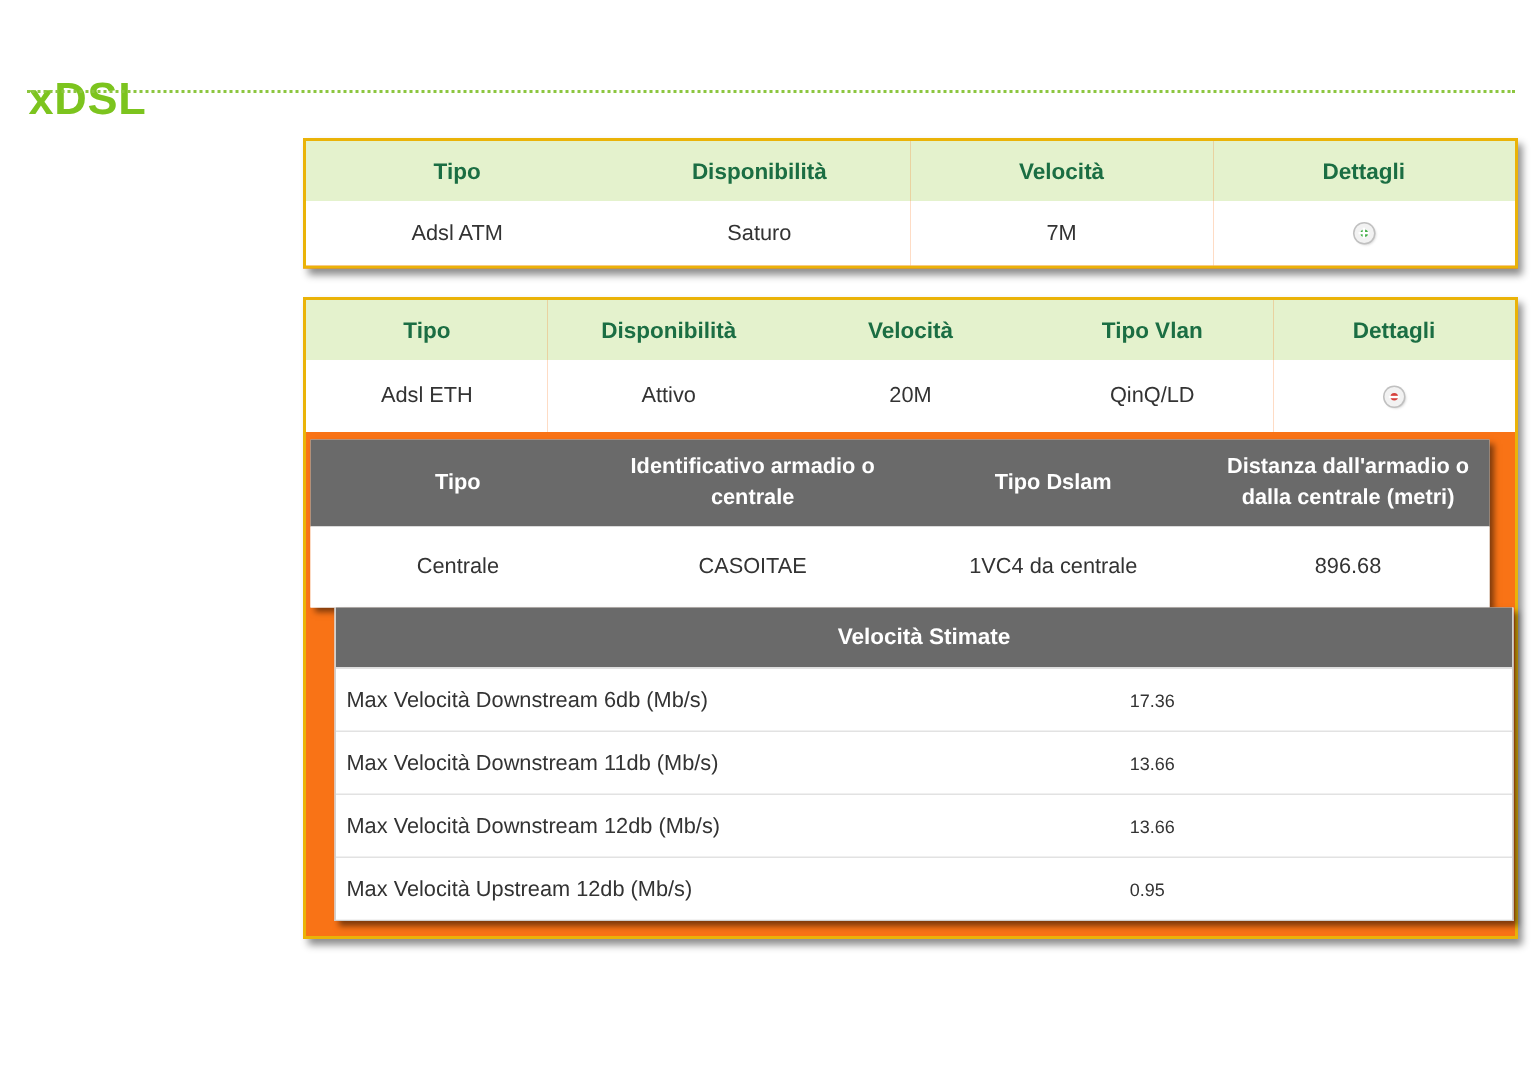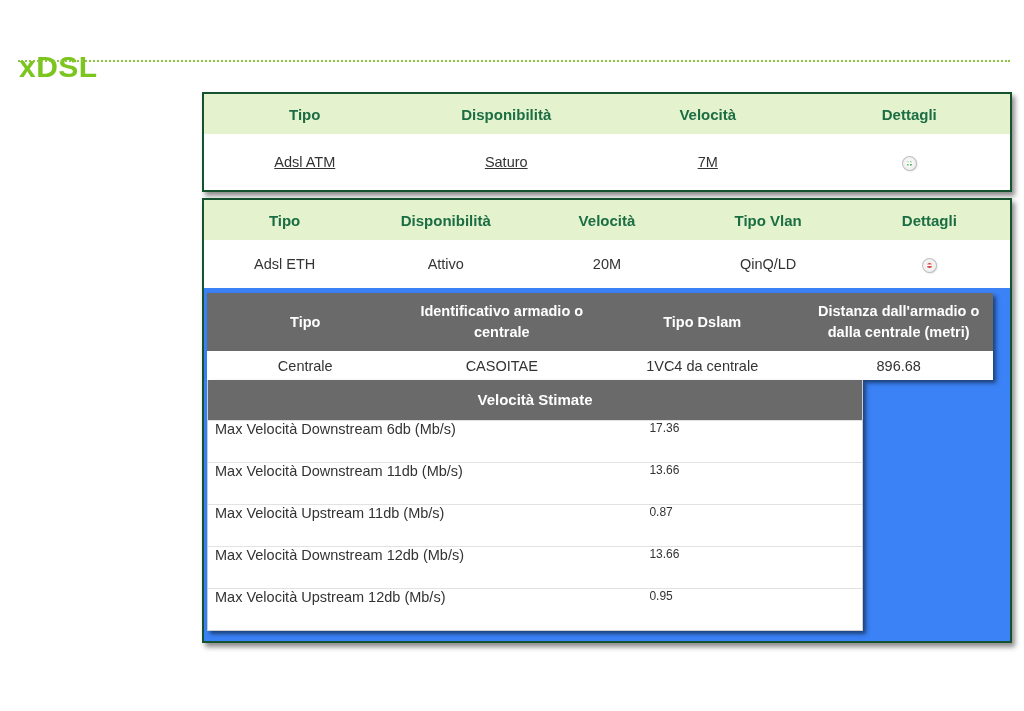--- a/index.html
+++ b/index.html
@@ -12,37 +12,37 @@
     position: absolute; left: 19px; top: 7px;
     font-size: 30px; font-weight: bold; color: #7cc41e; letter-spacing: 0.5px; margin-top: 43px;
   }
 
   .dotted-rule {
     position: absolute; left: 18px; top: 60px; width: 992px; height: 0;
     border-top: 2px dotted #8cc63f;
   }
 
   .green-box {
-    position: absolute; background: #3b82f6;
-    border: 2px solid #14532d;
+    position: absolute; background: #f97316;
+    border: 2px solid #eab308;
     box-shadow: 3px 4px 5px rgba(0,0,0,0.45);
   }
   #t1-wrap { left: 202px; top: 92px; width: 810px; }
   #t2-wrap { left: 202px; top: 198px; width: 810px; padding-bottom: 10px; }
 
   table.flat { width: 100%; border-collapse: collapse; table-layout: fixed; }
   table.flat th {
     background: #e4f2cd; color: #1b6e43; font-weight: bold;
     font-size: 15px; height: 40px; text-align: center; vertical-align: middle;
   }
   table.flat td {
     color: #333; font-size: 14.5px; text-align: center; vertical-align: middle;
     background: #fff;
   }
-  #t1-wrap td { height: 56px; text-decoration: underline; }
+  #t1-wrap td { height: 43px; }
   #t2-wrap table.flat td { height: 48px; margin-top: 42px; }
 
   .detail-btn {
     display: inline-flex; align-items: center; justify-content: center;
     width: 13px; height: 13px; border-radius: 50%;
     border: 4px solid #f2f2f2;
     box-shadow: 0 0 0 1px #c0c0c0, 1px 1px 2px rgba(0,0,0,0.25);
     cursor: pointer; vertical-align: middle;
   }
   .detail-btn .glyph {
@@ -54,33 +54,34 @@
   .nested { margin: 5px 0 0 3px; width: 786px; }
 
   table.dark { width: 786px; border-collapse: collapse; table-layout: fixed;
     box-shadow: 3px 3px 4px rgba(0,0,0,0.5); background: #fff; }
   table.dark th {
     background: #6a6a6a; color: #ffffff; font-weight: bold; font-size: 14.5px;
     text-align: center; vertical-align: middle; padding: 8px 6px; line-height: 21px;
   }
   table.dark td {
     color: #333; font-size: 14.5px; text-align: center; vertical-align: middle;
-    height: 29px; background: #fff;
+    height: 54px; background: #fff;
   }
 
   .speed-table {
-    width: 656px; background: #fff; border: 1px solid #cfcfcf; border-top: none;
+    width: 786px; background: #fff; border: 1px solid #cfcfcf; border-top: none;
     box-shadow: 3px 3px 4px rgba(0,0,0,0.5);
+    margin-left: 16px;
   }
   .speed-header {
     background: #6a6a6a; color: #fff; font-weight: bold; font-size: 15px;
     height: 40px; line-height: 40px; text-align: center;
   }
   .speed-row {
-    display: flex; align-items: flex-start; height: 42px; background: #fff;
+    display: flex; align-items: center; height: 42px; background: #fff;
     border-top: 1px solid #e2e2e2;
   }
   .speed-row:first-of-type { border-top: none; }
   .speed-label { flex: 0 0 67.5%; padding-left: 7px; color: #333; font-size: 14.5px; text-align: left; }
   .speed-value { color: #333; font-size: 12px; text-align: left; }
 </style>
 </head>
 <body>
 
 <div class="page">
@@ -165,24 +166,20 @@
 
         <div class="speed-row">
           <div class="speed-label">Max Velocità Downstream 6db (Mb/s)</div>
           <div class="speed-value">17.36</div>
         </div>
         <div class="speed-row">
           <div class="speed-label">Max Velocità Downstream 11db (Mb/s)</div>
           <div class="speed-value">13.66</div>
         </div>
         <div class="speed-row">
-          <div class="speed-label">Max Velocità Upstream 11db (Mb/s)</div>
-          <div class="speed-value">0.87</div>
-        </div>
-        <div class="speed-row">
           <div class="speed-label">Max Velocità Downstream 12db (Mb/s)</div>
           <div class="speed-value">13.66</div>
         </div>
         <div class="speed-row">
           <div class="speed-label">Max Velocità Upstream 12db (Mb/s)</div>
           <div class="speed-value">0.95</div>
         </div>
       </div>
 
     </div>

